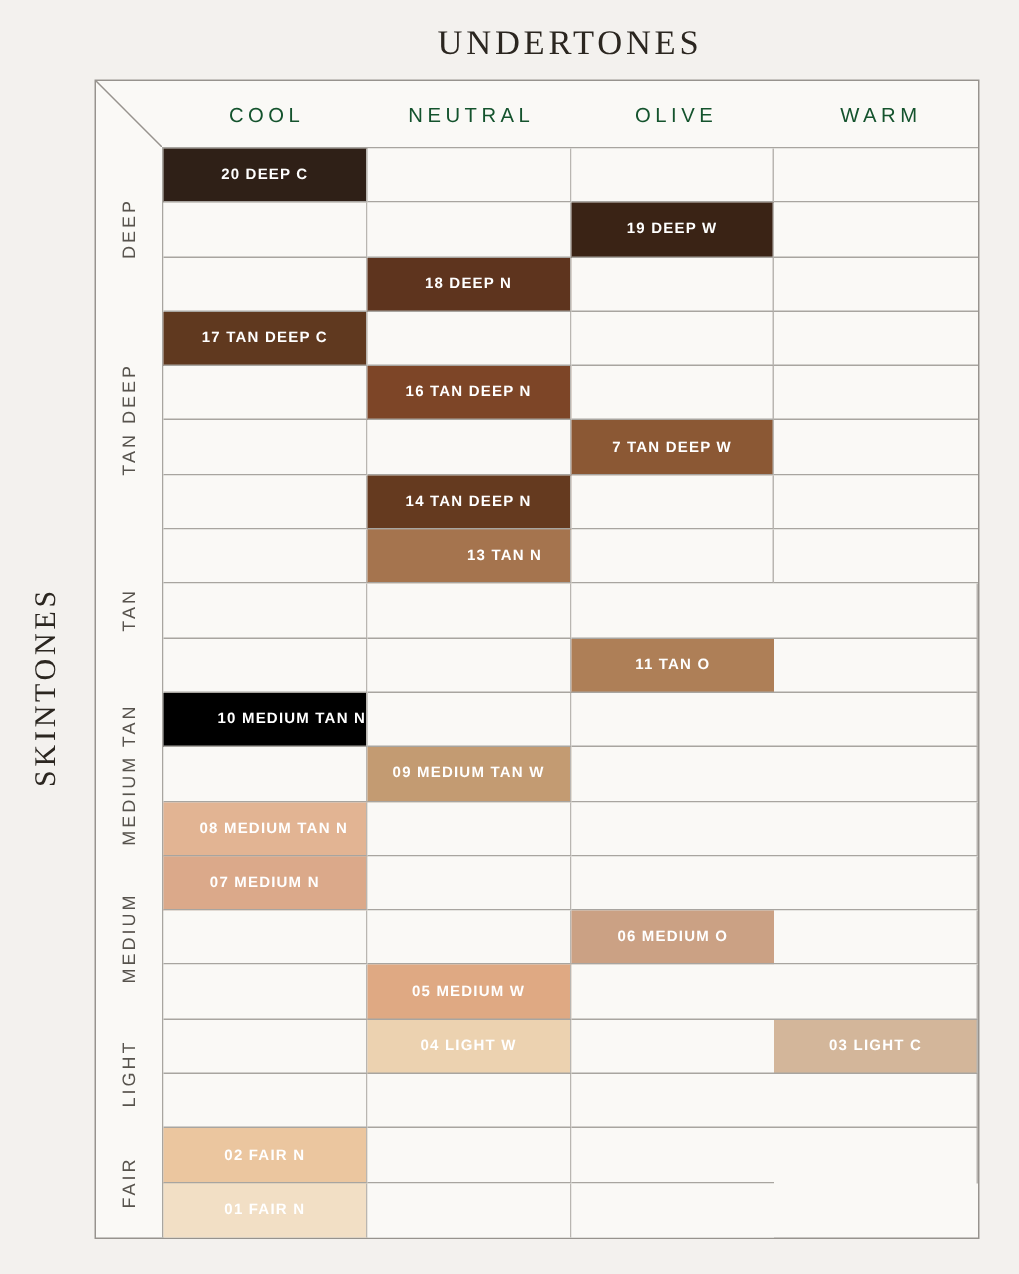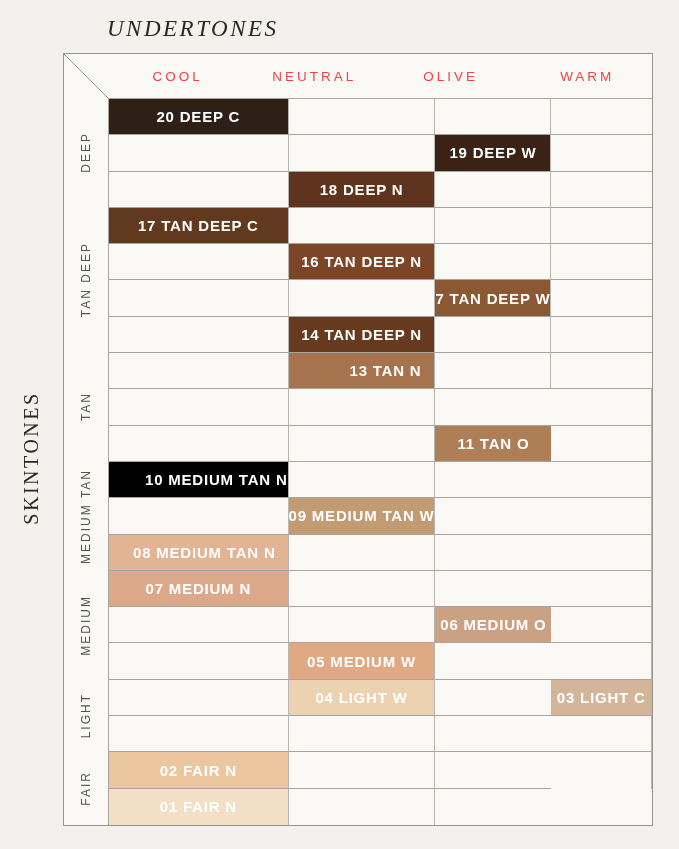--- a/index.html
+++ b/index.html
@@ -5,24 +5,24 @@
   html,body{margin:0;padding:0;}
   .page{
     position:relative;
     width:679px;height:849px;
     background:#f3f1ee;
     font-family:"Liberation Sans", sans-serif;
     overflow:hidden;
   }
   .title{
     position:absolute;left:107px;top:16px;width:546px;
-    text-align:left;
+    text-align:center;
     font-family:"Liberation Serif", serif;
     font-size:23px;letter-spacing:2.5px;
-    color:#2b2620;font-weight:400;font-style:italic;
+    color:#2b2620;font-weight:400;
   }
   .skintones{
     position:absolute;left:31px;top:458px;
     transform:translate(-50%,-50%);
   }
   .skintones span{
     display:block;
     writing-mode:vertical-rl;transform:rotate(180deg);
     font-family:"Liberation Serif", serif;
     font-size:20px;letter-spacing:2.5px;color:#2b2620;
@@ -36,21 +36,21 @@
     background:#faf9f6;
   }
   .corner{position:absolute;left:0;top:0;width:44px;height:44px;}
   .corner svg{display:block;}
   .header-row{
     position:absolute;left:44px;top:0;width:546px;height:44px;
     display:flex;
   }
   .hcell{
     flex:1;display:flex;align-items:center;justify-content:center;
-    font-size:13.5px;letter-spacing:3px;color:#ef4444;
+    font-size:13.5px;letter-spacing:3px;color:#14532d;
     padding-left:3px; 
     box-sizing:border-box;
   }
   .group-col{
     position:absolute;left:0;top:44px;width:44px;bottom:0;
     display:flex;flex-direction:column;
   }
   .group{
     flex-basis:0;
     display:flex;align-items:center;justify-content:center;
@@ -73,21 +73,21 @@
   .cell{
     border-right:1px solid #b9b6b1;
     border-bottom:1px solid #a8a5a0;
     box-sizing:border-box;
     background:#faf9f6;
     display:flex;align-items:center;justify-content:center;
   }
   .cell.last-col{border-right:none;}
   .cell.last-row{border-bottom:none;}
   .cell.shade span{
-    font-size:15px;font-weight:700;letter-spacing:0.8px;
+    font-size:10px;font-weight:700;letter-spacing:0.8px;
     color:#ffffff;white-space:nowrap;
   }
 </style>
 </head>
 <body>
 
 <div class="page">
 
   <div class="title">UNDERTONES</div>
 

